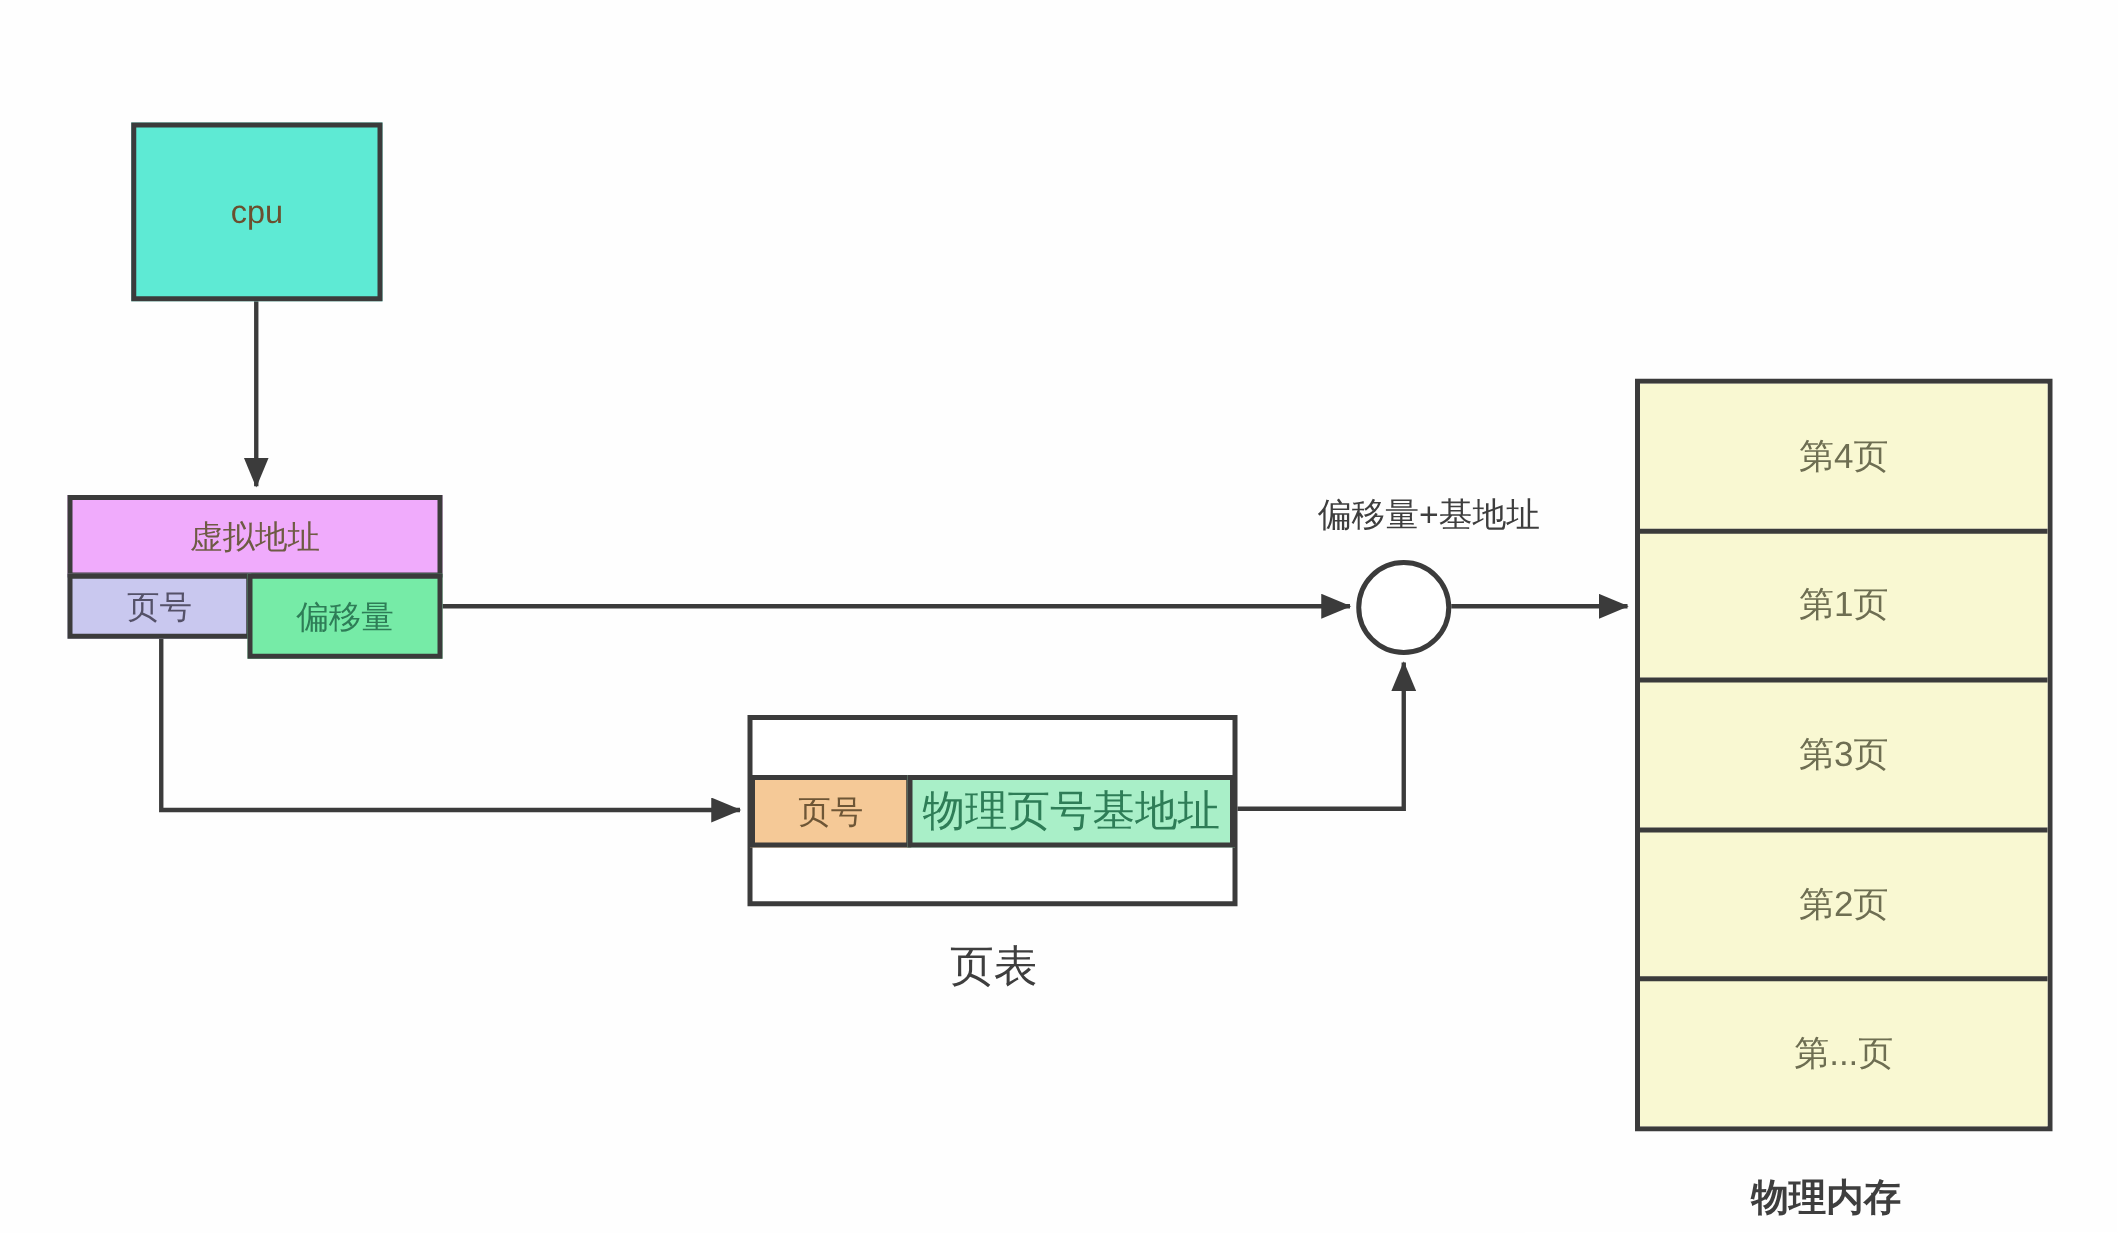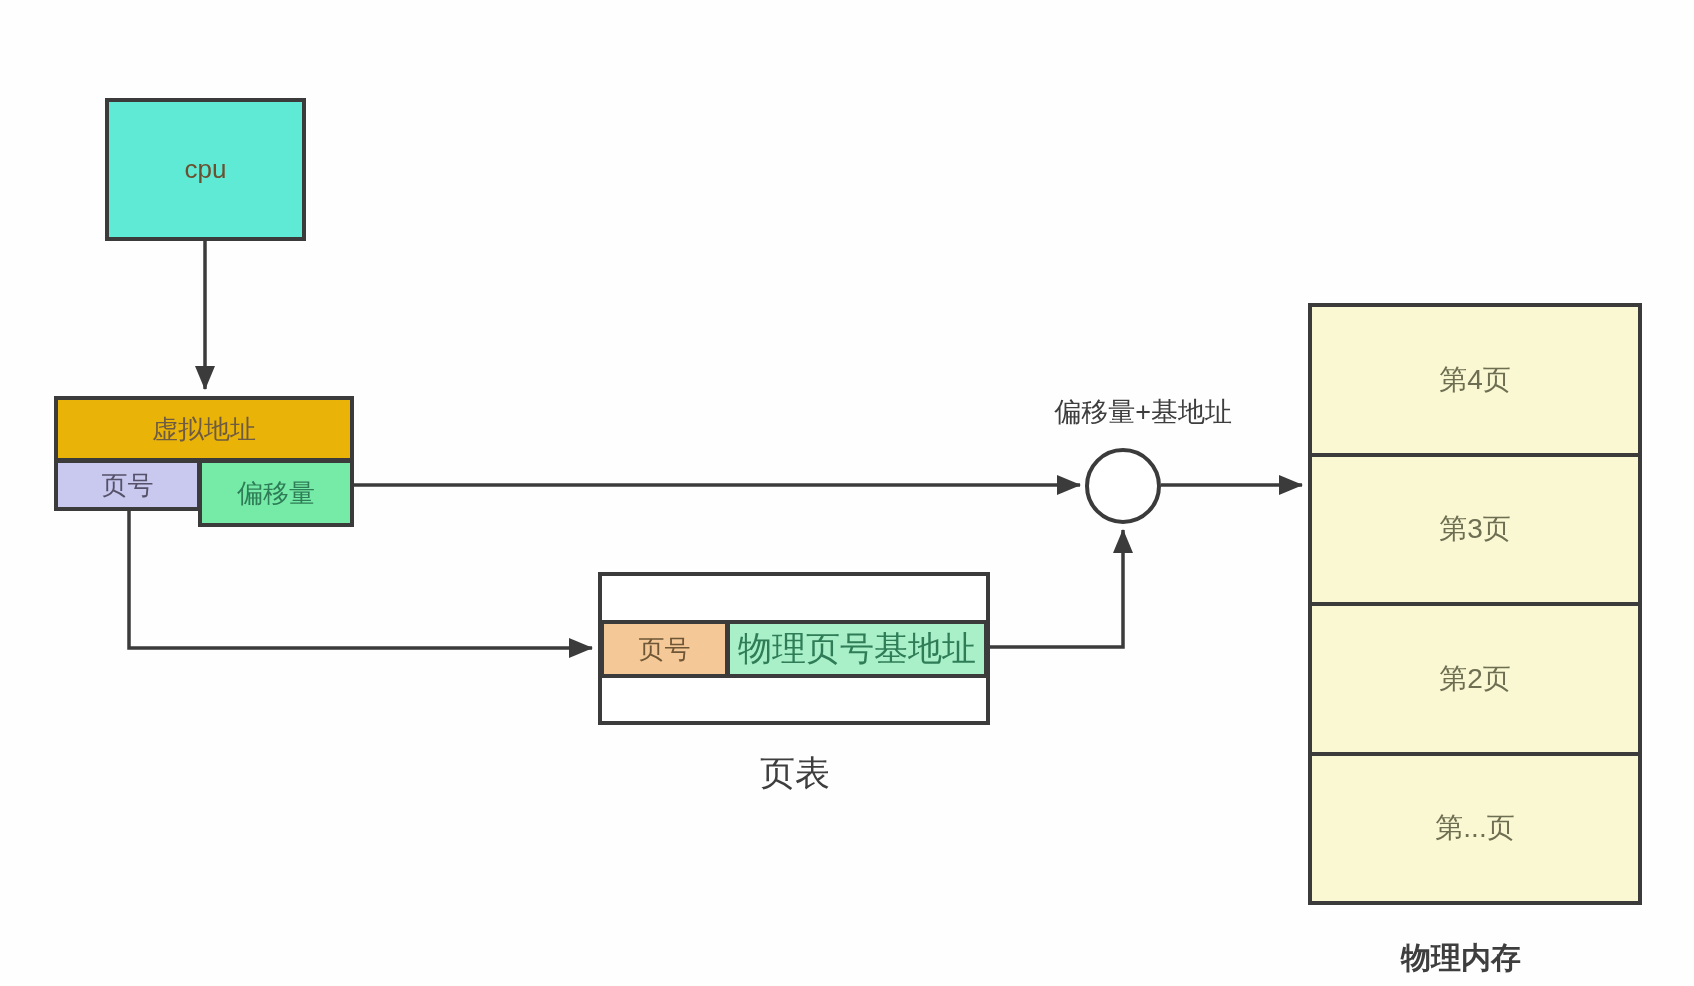--- a/index.html
+++ b/index.html
@@ -6,21 +6,21 @@
   .canvas{
     position:relative;width:1694px;height:986px;background:#fefefe;overflow:hidden;
     font-family:"Liberation Sans","DejaVu Sans",sans-serif;
   }
   .connectors{position:absolute;left:0;top:0;width:1694px;height:986px;pointer-events:none;}
   .node,.cell{
     position:absolute;display:flex;align-items:center;justify-content:center;
     border:4px solid #3b3b3b;box-sizing:border-box;
   }
   .cpu{left:105px;top:98px;width:201px;height:143px;background:#5eead4;color:#6b4f2f;font-size:26px;}
-  .va-title{left:54px;top:396px;width:300px;height:66px;background:#eab308;color:#6e5b44;font-size:26px;}
+  .va-title{left:54px;top:396px;width:300px;height:66px;background:#f0abfc;color:#6e5b44;font-size:26px;}
   .va-page{left:54px;top:459px;width:147px;height:52px;background:#C9C8EF;color:#545168;font-size:26px;}
   .va-offset{left:198px;top:459px;width:156px;height:68px;background:#76EBA7;color:#2e7d57;font-size:26px;}
   .adder{
     position:absolute;left:1085px;top:448px;width:76px;height:76px;border:4px solid #3b3b3b;
     border-radius:50%;background:#ffffff;box-sizing:border-box;
   }
   .adder-label{
     position:absolute;left:1012px;top:394px;width:220px;text-align:right;
     color:#3e3e3e;font-size:27px;
   }
@@ -84,19 +84,20 @@
   <div class="cell pt-page">
     <span>页号</span>
   </div>
   <div class="cell pt-base">
     <span>物理页号基地址</span>
   </div>
   <div class="pt-caption">页表</div>
 
   <div class="mem">
     <div class="mem-row">第4页</div>
+    <div class="mem-row">第1页</div>
     <div class="mem-row">第3页</div>
     <div class="mem-row">第2页</div>
     <div class="mem-row">第...页</div>
   </div>
   <div class="mem-caption">物理内存</div>
 
 </div>
 
 </body></html>

